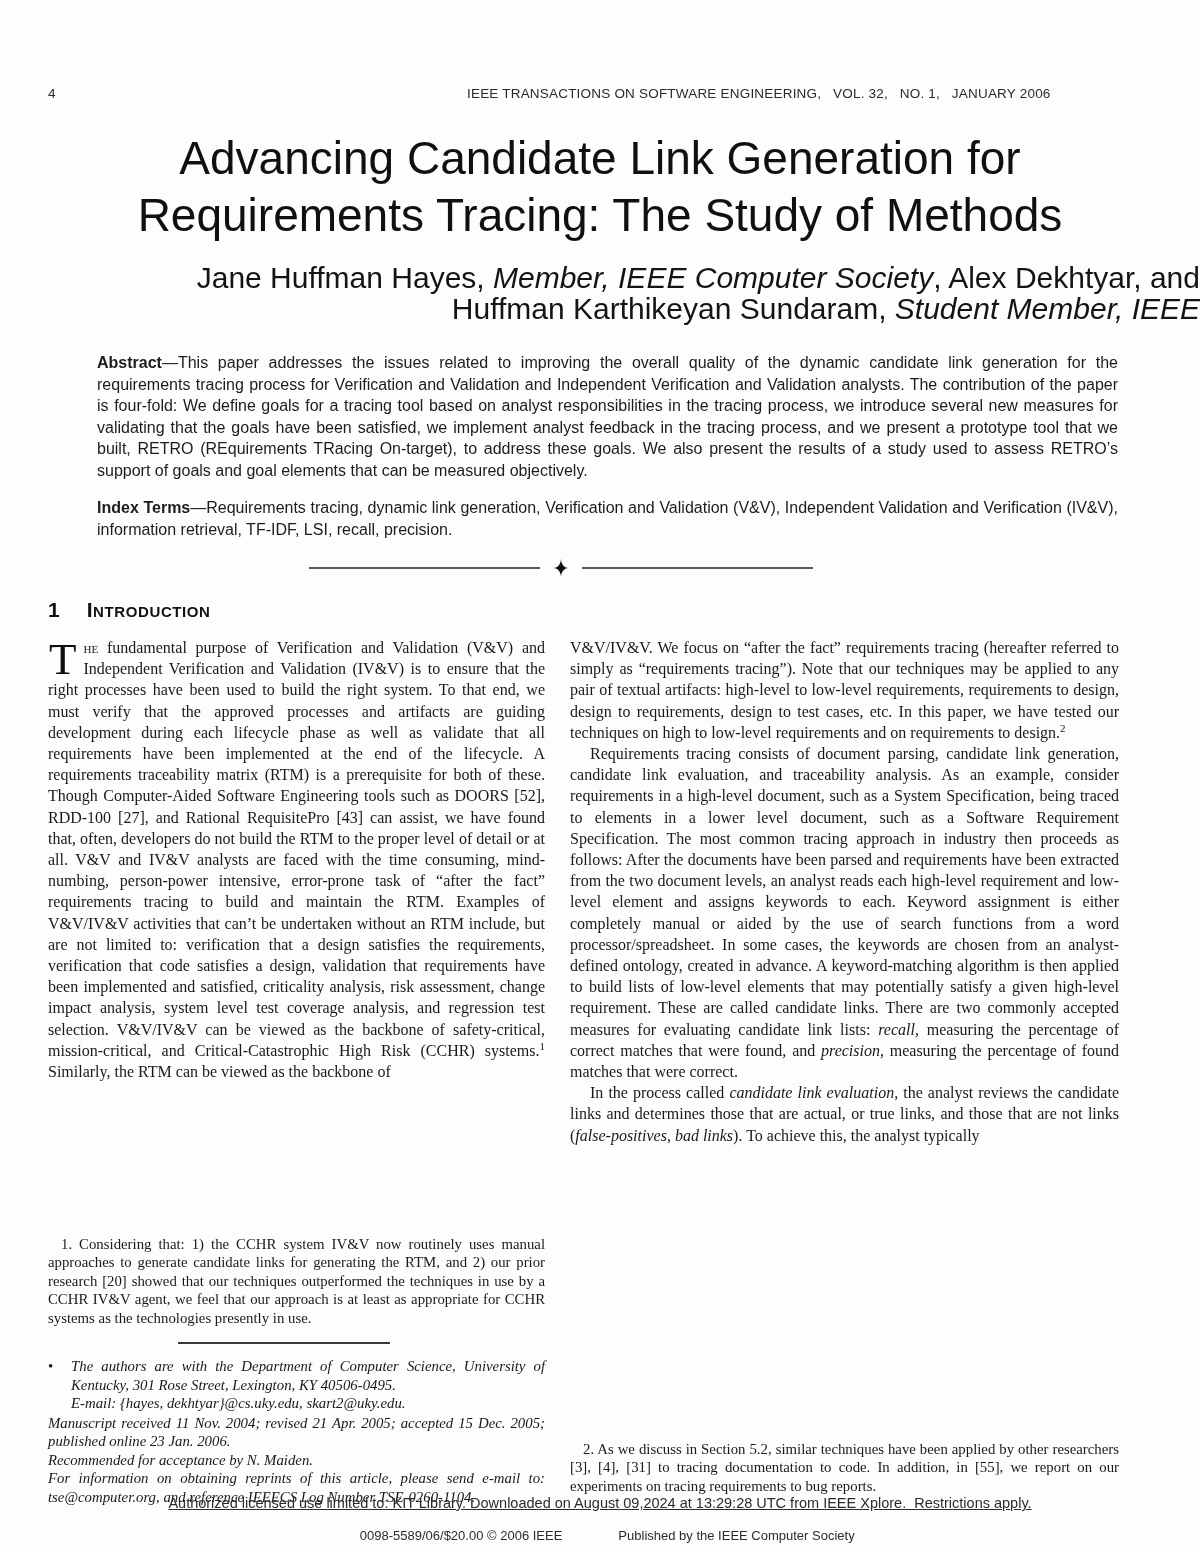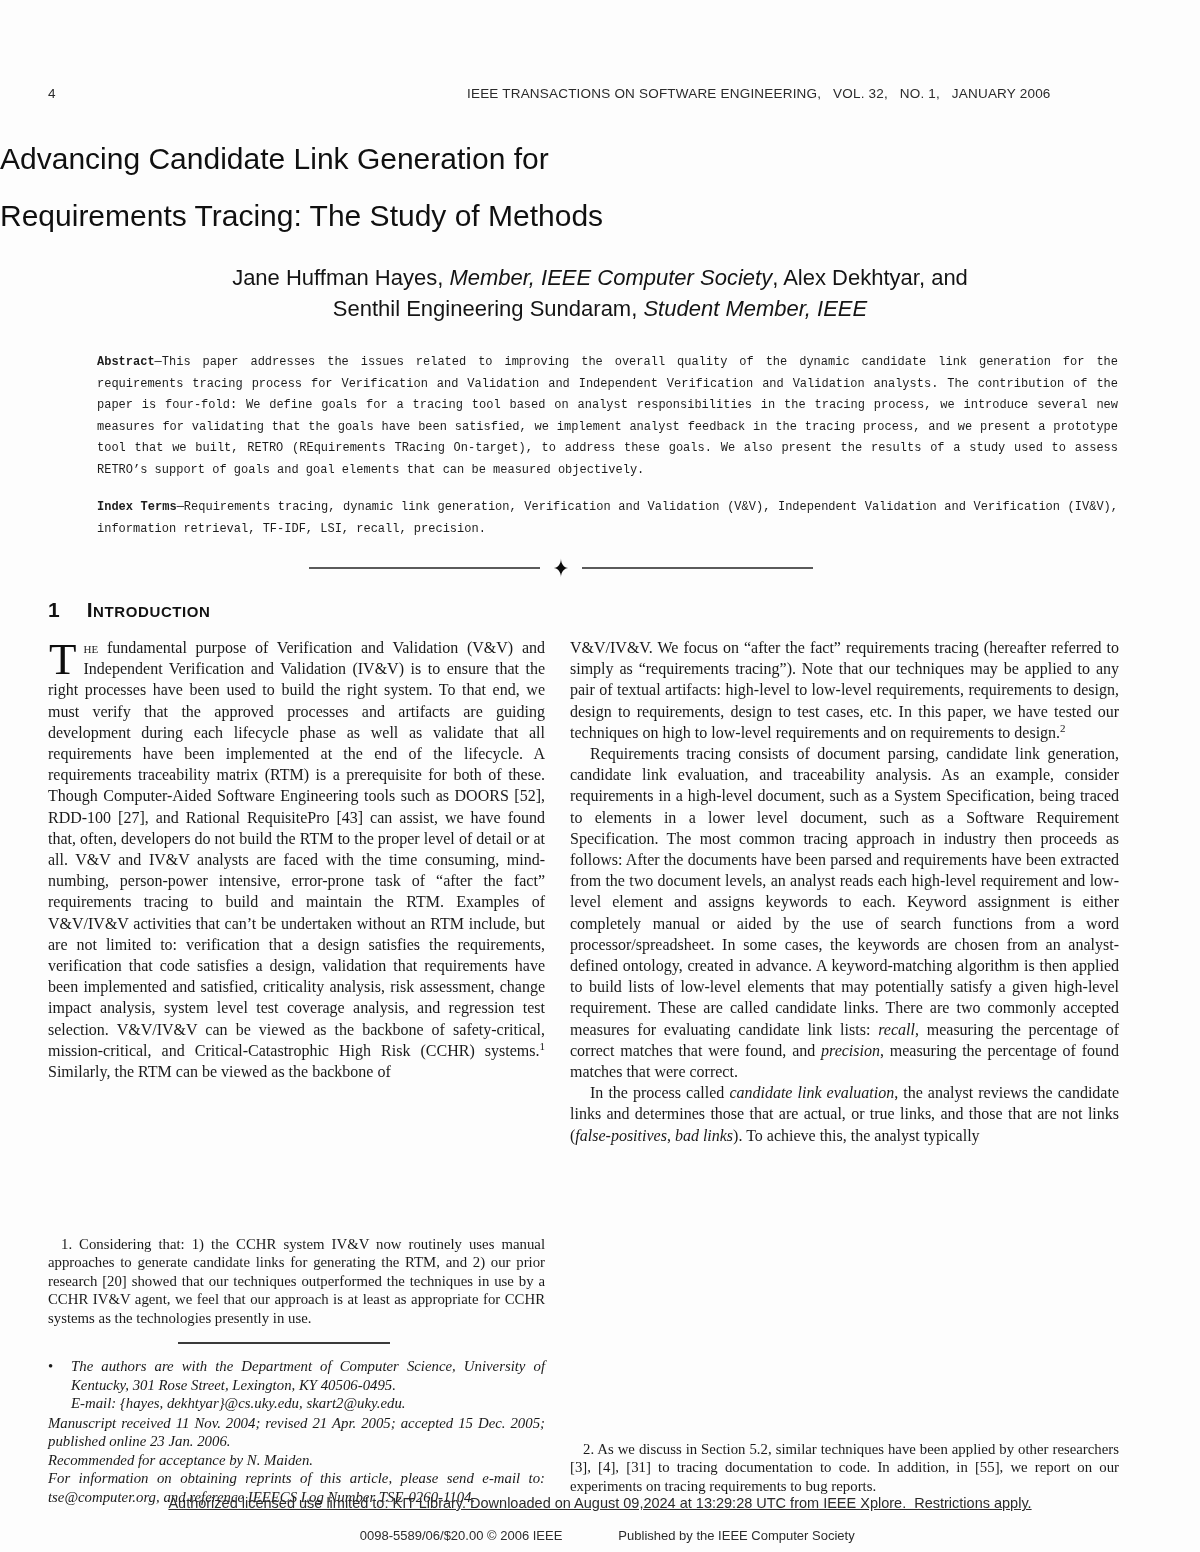--- a/index.html
+++ b/index.html
@@ -7,30 +7,30 @@
   body { width:1200px; height:1552px; position:relative; font-family:"Liberation Serif", serif; }
   .page { position:absolute; inset:0; background:#fdfdfd; color:#1a1a1a; overflow:hidden; }
 
   
   .hdr { position:absolute; top:86px; left:48px; right:0; height:20px;
          font-family:"Liberation Sans", sans-serif; font-size:13.5px; color:#2a2a2a; }
   .pagenum { position:absolute; left:0; top:0; }
   .jtitle  { position:absolute; left:419px; top:0; white-space:pre; letter-spacing:.2px; }
 
   
-  .title { position:absolute; top:130px; left:0; width:100%; text-align:left;
+  .title { position:absolute; top:130px; left:0; width:100%; text-align:center;
            font-family:"Liberation Sans", sans-serif; font-weight:400;
-           font-size:30px; line-height:57px; color:#101010; }
-  .authors { position:absolute; top:262px; left:0; width:100%; text-align:center;
-             font-family:"Liberation Sans", sans-serif; font-size:22px; line-height:31px; color:#141414; }
+           font-size:46px; line-height:57px; color:#101010; }
+  .authors { position:absolute; top:262px; left:0; width:100%; text-align:right;
+             font-family:"Liberation Sans", sans-serif; font-size:30px; line-height:31px; color:#141414; }
 
   
   .abstract, .indexterms {
     position:absolute; left:97px; width:1021px; text-align:justify;
-    font-family:Liberation Mono, monospace; font-size:12px; line-height:21.5px; color:#1c1c1c; }
+    font-family:Liberation Sans, sans-serif; font-size:16px; line-height:21.5px; color:#1c1c1c; }
   .abstract { top:352px; }
   .indexterms { top:497px; }
 
   
   .sep { position:absolute; top:557px; left:309px; width:504px; height:22px;
          display:flex; align-items:center; gap:13px; }
   .sep .line { flex:1; height:2px; background:#5a5a5a; }
   .sep .diamond { font-size:19px; line-height:1; color:#0c0c0c; transform:scaleY(1.3); }
 
   
@@ -81,21 +81,21 @@
     <span class="jtitle">IEEE TRANSACTIONS ON SOFTWARE ENGINEERING,   VOL. 32,   NO. 1,   JANUARY 2006</span>
   </div>
 
   <div class="title">
     <div>Advancing Candidate Link Generation for</div>
     <div>Requirements Tracing: The Study of Methods</div>
   </div>
 
   <div class="authors">
     <div><span>Jane Huffman Hayes, </span><span class="it">Member, IEEE Computer Society</span><span>, Alex Dekhtyar, and</span></div>
-    <div><span>Senthil Engineering Sundaram, </span><span class="it">Student Member, IEEE</span></div>
+    <div><span>Huffman Karthikeyan Sundaram, </span><span class="it">Student Member, IEEE</span></div>
   </div>
 
   <div class="abstract"><span class="bd">Abstract</span><span>—This paper addresses the issues related to improving the overall quality of the dynamic candidate link generation for the requirements tracing process for Verification and Validation and Independent Verification and Validation analysts. The contribution of the paper is four-fold: We define goals for a tracing tool based on analyst responsibilities in the tracing process, we introduce several new measures for validating that the goals have been satisfied, we implement analyst feedback in the tracing process, and we present a prototype tool that we built, RETRO (REquirements TRacing On-target), to address these goals. We also present the results of a study used to assess RETRO’s support of goals and goal elements that can be measured objectively.</span></div>
 
   <div class="indexterms"><span class="bd">Index Terms</span><span>—Requirements tracing, dynamic link generation, Verification and Validation (V&amp;V), Independent Validation and Verification (IV&amp;V), information retrieval, TF-IDF, LSI, recall, precision.</span></div>
 
   <div class="sep">
     <span class="line"></span>
     <span class="diamond">✦</span>
     <span class="line"></span>

